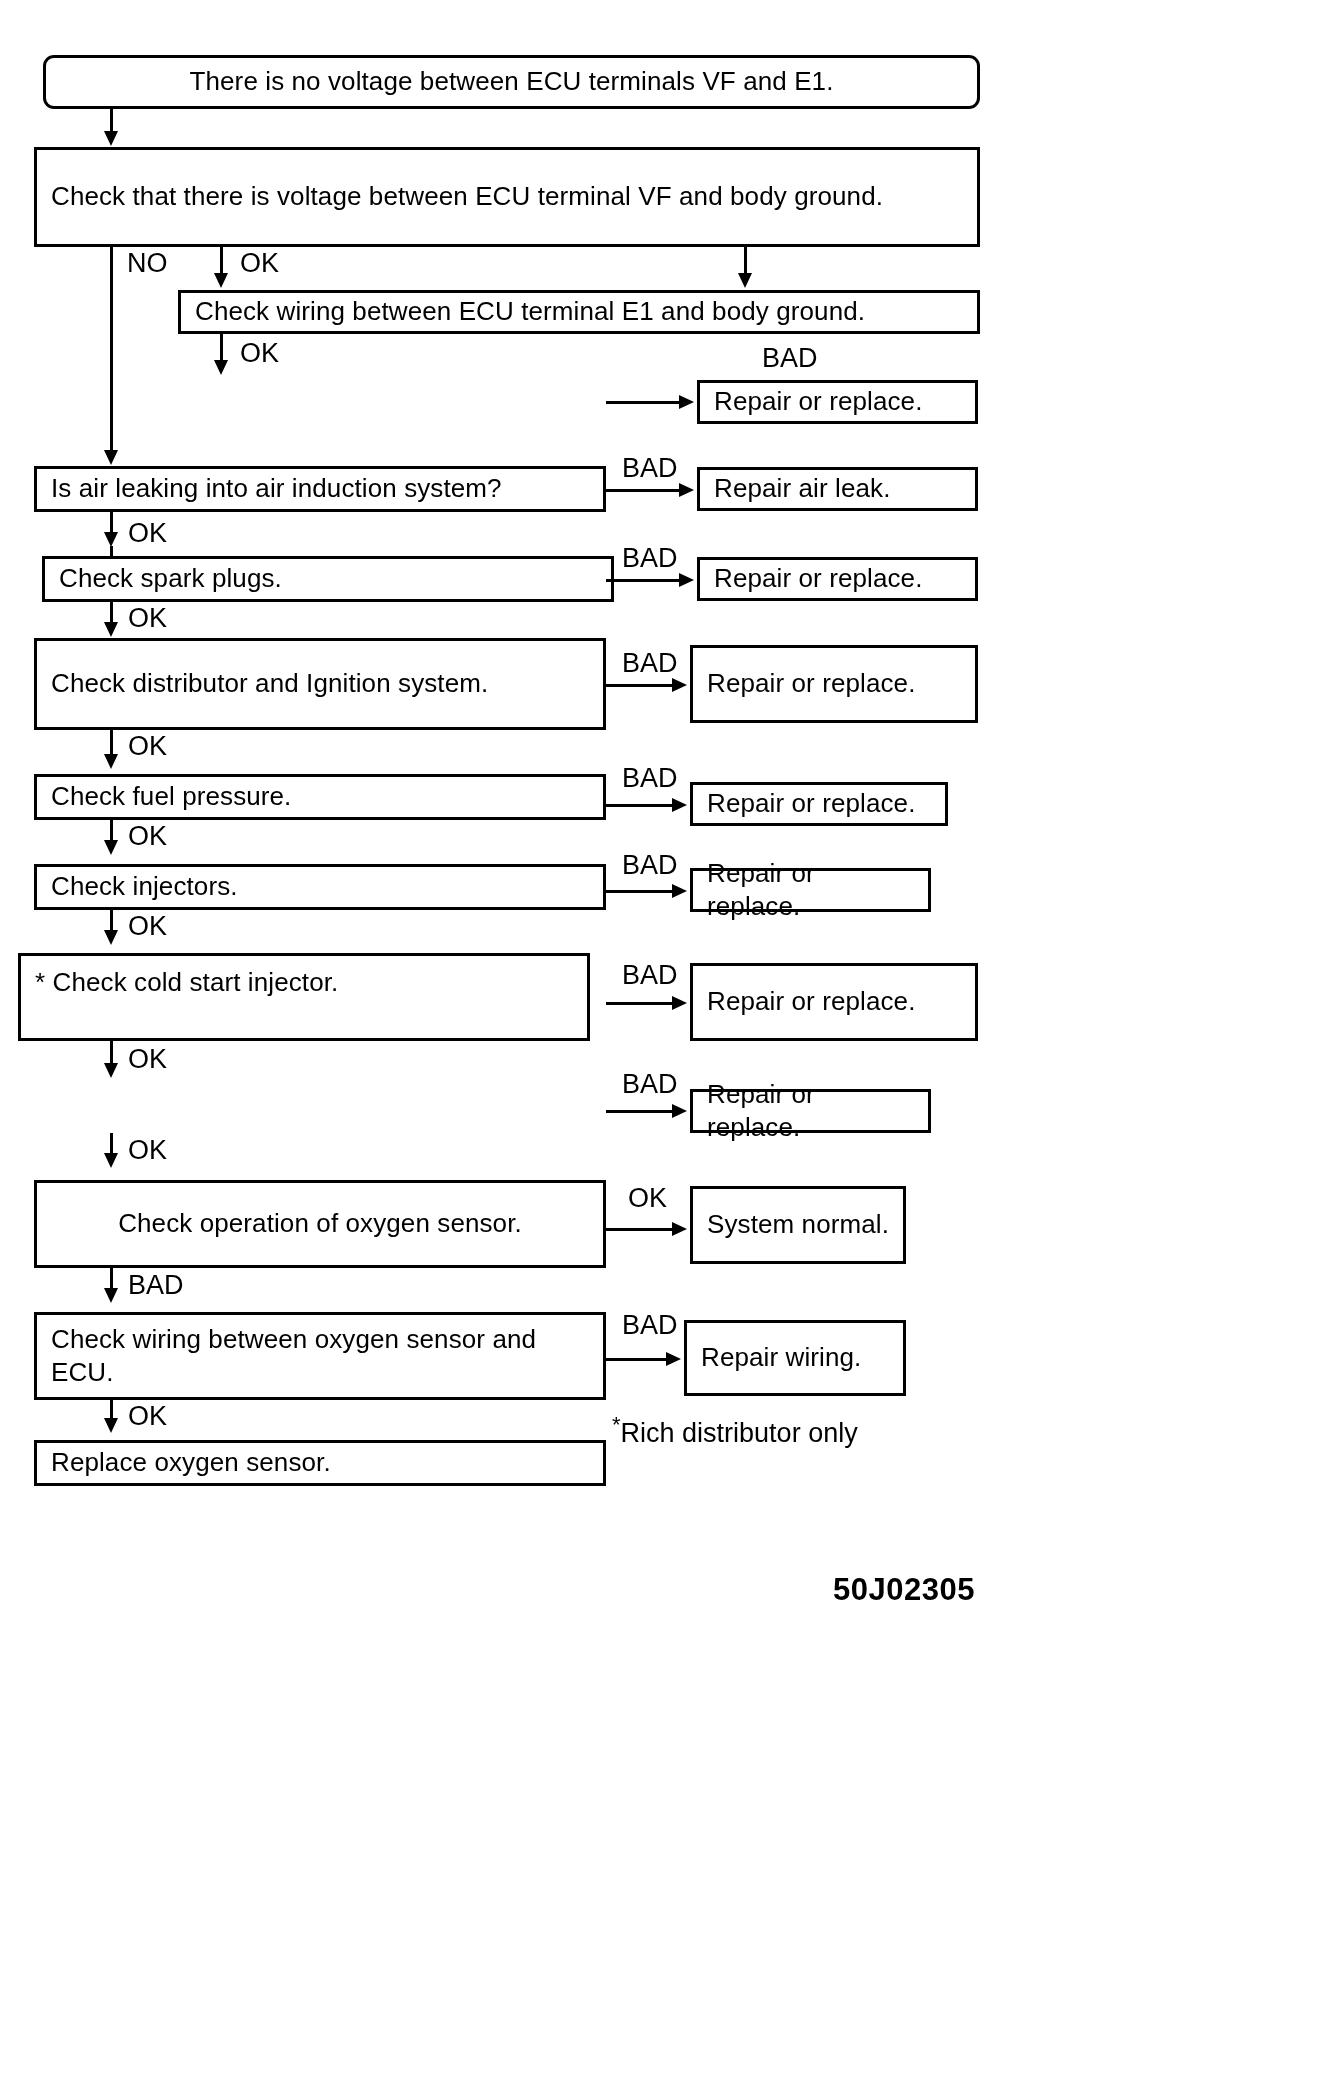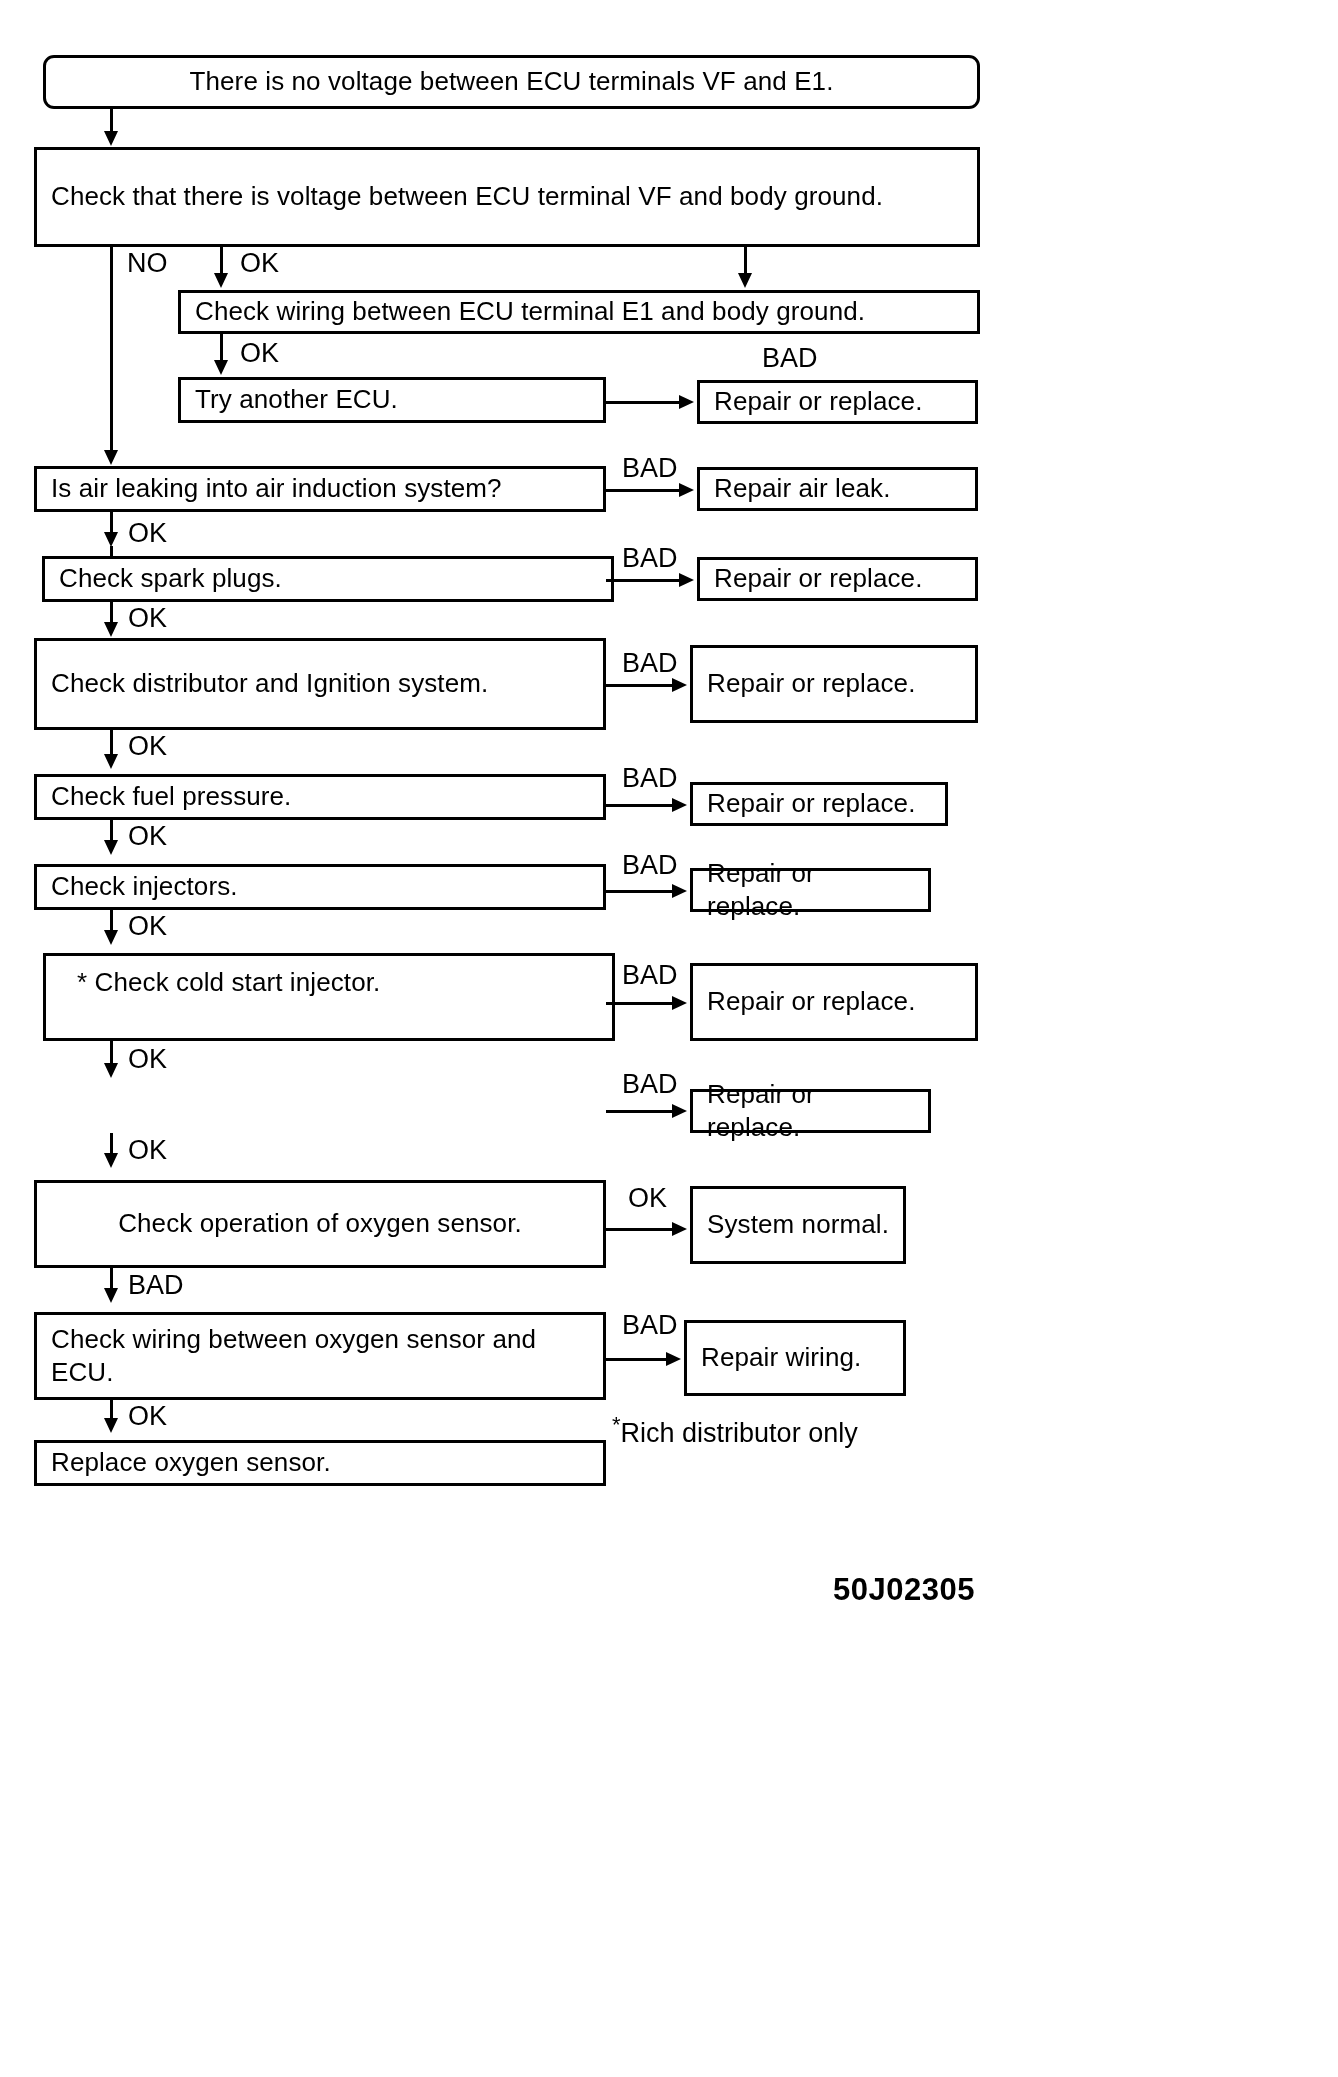--- a/index.html
+++ b/index.html
@@ -98,23 +98,20 @@
   </div>
 
   <div class="box" style="left:34px; top:147px; width:946px; height:100px;">
     <span class="txt">Check that there is voltage between ECU terminal VF and body ground.</span>
   </div>
 
   <div class="box" style="left:178px; top:290px; width:802px; height:44px;">
     <span class="txt">Check wiring between ECU terminal E1 and body ground.</span>
   </div>
 
-  <div class="box" style="left:178px; top:377px; width:428px; height:46px;">
-    <span class="txt">Try another ECU.</span>
-  </div>
 
   <div class="box" style="left:697px; top:380px; width:281px; height:44px;">
     <span class="txt">Repair or replace.</span>
   </div>
 
   <div class="box" style="left:697px; top:467px; width:281px; height:44px;">
     <span class="txt">Repair air leak.</span>
   </div>
 
   <div class="box" style="left:34px; top:466px; width:572px; height:46px;">
@@ -146,21 +143,21 @@
   </div>
 
   <div class="box" style="left:34px; top:864px; width:572px; height:46px;">
     <span class="txt">Check injectors.</span>
   </div>
 
   <div class="box" style="left:690px; top:868px; width:241px; height:44px;">
     <span class="txt">Repair or replace.</span>
   </div>
 
-  <div class="box top" style="left:43px; top:953px; width:572px; height:88px;padding-left:17px;">
+  <div class="box top" style="left:18px; top:953px; width:572px; height:88px;">
     <span class="txt">* Check cold start injector.</span>
   </div>
 
   <div class="box" style="left:690px; top:963px; width:288px; height:78px;">
     <span class="txt">Repair or replace.</span>
   </div>
 
 
   <div class="box" style="left:690px; top:1089px; width:241px; height:44px;">
     <span class="txt">Repair or replace.</span>

